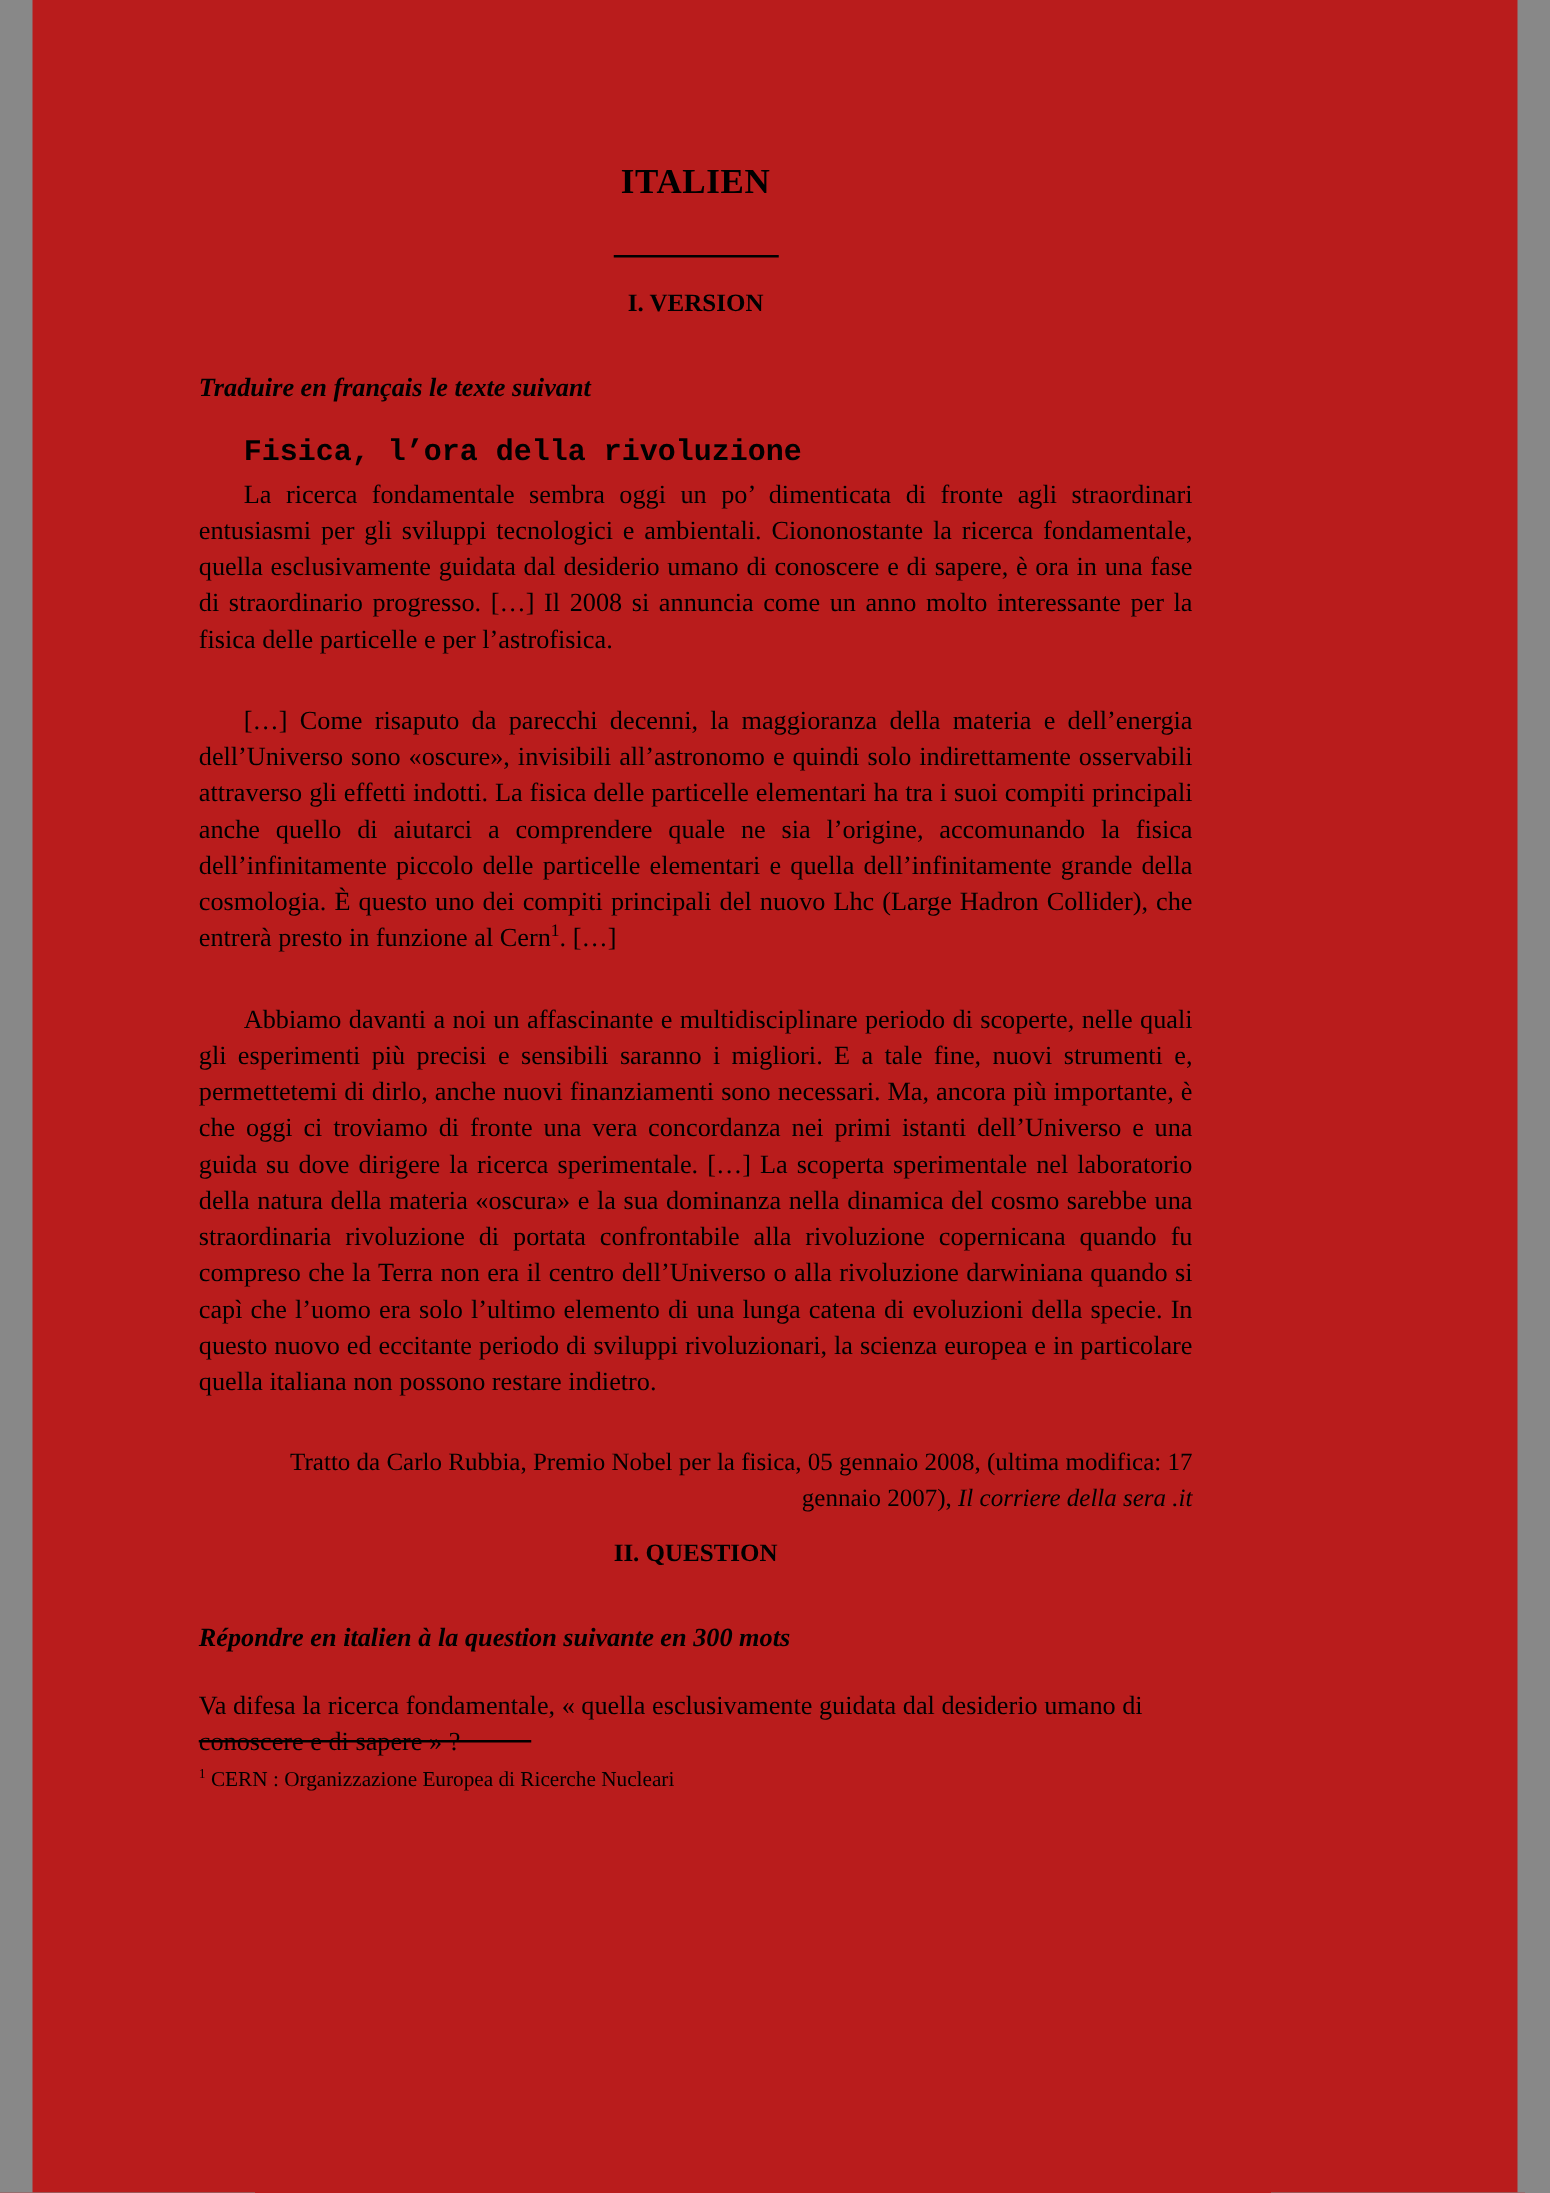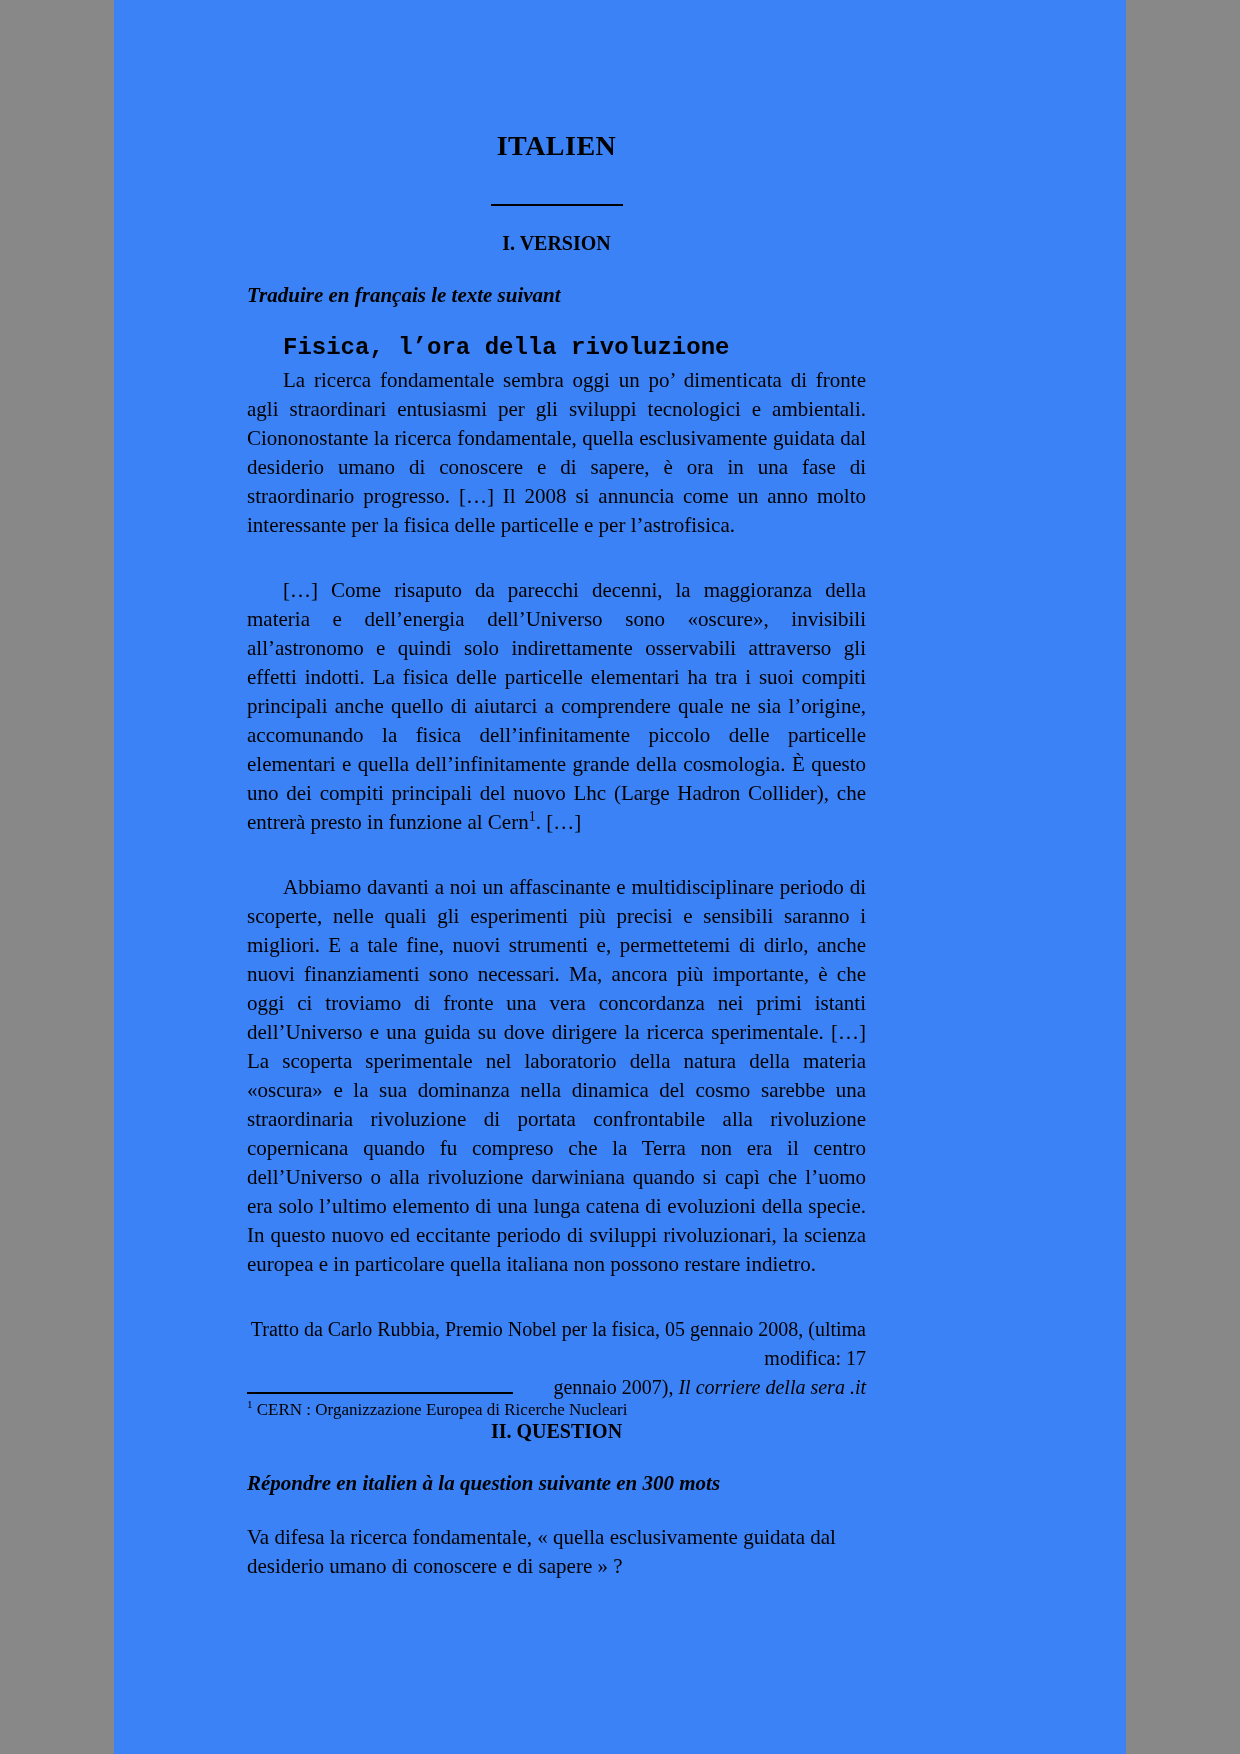--- a/index.html
+++ b/index.html
@@ -1,22 +1,22 @@
 <!DOCTYPE html>
 <html><head>
 <meta charset="utf-8">
 <style>
   * { margin: 0; padding: 0; box-sizing: border-box; }
   html, body { background: #888; }
   .page {
     position: relative;
-    width: 1012px;
+    width: 1188px;
     height: 1754px;
     margin: 0 auto;
-    background: #3b82f6;
+    background: #b91c1c;
     color: #000000;
     font-family: "Liberation Serif", "DejaVu Serif", serif;
     padding: 0 260px 0 133px;
     overflow: hidden;
   }
   .doc-title {
     margin-top: 130px;
     text-align: center;
     font-size: 28px;
     font-weight: bold;
@@ -29,21 +29,21 @@
     margin: 42px auto 0 auto;
   }
   .section-heading {
     text-align: center;
     font-size: 20px;
     font-weight: bold;
   }
   .section-heading.version { margin-top: 26px; }
   .section-heading.question { margin-top: 18px; }
   .instruction {
-    margin-top: 28px;
+    margin-top: 43px;
     font-size: 21px;
     font-weight: bold;
     font-style: italic;
   }
   .article-title {
     margin-top: 26px;
     padding-left: 36px;
     font-size: 24px;
     font-weight: bold;
     font-family: Liberation Mono, monospace;
@@ -80,21 +80,21 @@
     left: 133px;
     top: 1392px;
     width: 847px;
   }
   .footnote-rule {
     width: 266px;
     height: 2px;
     background: #000;
   }
   .footnote-text {
-    margin-top: 5px;
+    margin-top: 19px;
     font-size: 17px;
     line-height: 22px;
   }
   .footnote-text sup {
     font-size: 11px;
     line-height: 0;
     vertical-align: super;
   }
 </style>
 </head>

